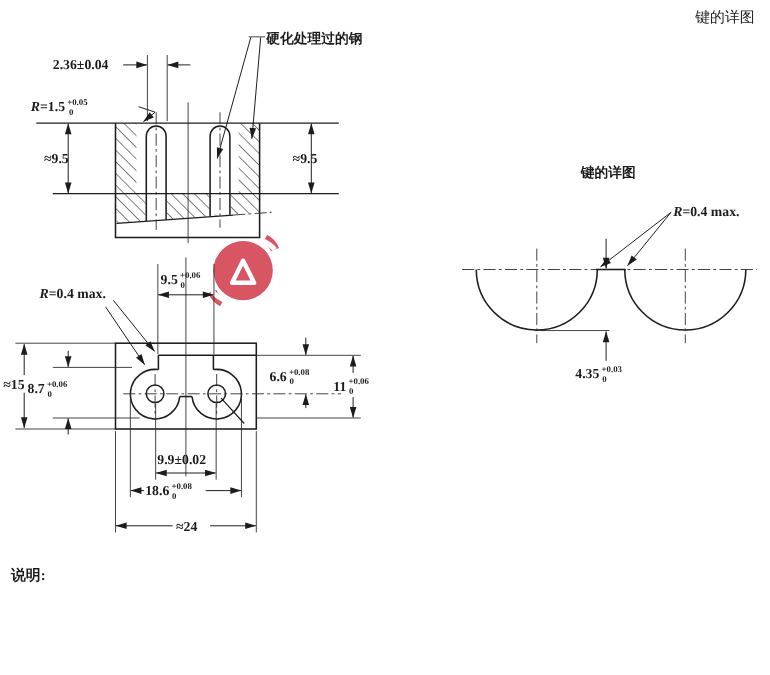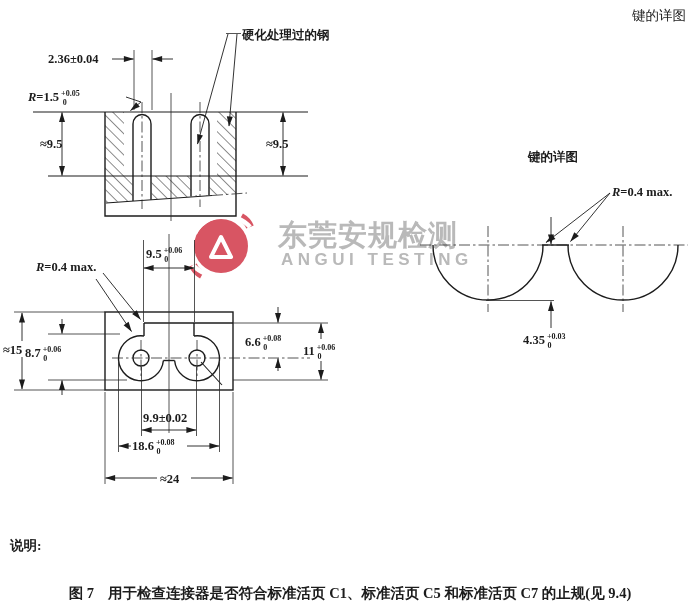--- a/index.html
+++ b/index.html
@@ -6,21 +6,21 @@
   #page{position:relative;width:700px;height:614px;background:#ffffff;overflow:hidden;
         font-family:"Liberation Serif","DejaVu Serif",serif;color:#1c1c1c;}
   #wm{position:absolute;left:0;top:0;width:700px;height:614px;z-index:1;}
   #wm .cn{position:absolute;left:278px;top:216px;font-size:29px;font-weight:700;
           letter-spacing:1px;color:#b9b9b9;font-family:"Liberation Sans","DejaVu Sans",sans-serif;}
   #wm .en{position:absolute;left:281px;top:250px;font-size:17px;font-weight:700;
           letter-spacing:4.5px;color:#b9b9b9;font-family:"Liberation Sans","DejaVu Sans",sans-serif;}
   #units{position:absolute;right:14px;top:7px;font-size:13.5px;z-index:3;}
   #draw{position:absolute;left:0;top:0;z-index:2;}
   .notes{position:absolute;left:10px;z-index:3;font-size:13.5px;}
-  #note-label{top:537px;font-weight:600;}
+  #note-label{top:514px;font-weight:600;}
   #note-line{top:559px;}
   #caption{position:absolute;left:0;top:584px;width:700px;text-align:center;
            font-size:14.5px;font-weight:700;z-index:3;}
   #caption .pfx{margin-right:14px;}
   
   .ln  {stroke:#1c1c1c;stroke-width:1.4;fill:none;}
   .md  {stroke:#1c1c1c;stroke-width:1.1;fill:none;}
   .thin{stroke:#2a2a2a;stroke-width:0.8;fill:none;}
   .cl  {stroke:#2a2a2a;stroke-width:0.8;fill:none;stroke-dasharray:11 3 2.5 3;}
   .dim {stroke:#1c1c1c;stroke-width:0.9;fill:none;marker-end:url(#ar);}
@@ -40,22 +40,20 @@
     <svg width="700" height="614">
       <g>
         <circle cx="221" cy="246" r="27" fill="#d85563"></circle>
         <path d="M250,227 a22,19 0 0 0 -9,-10" stroke="#d85563" stroke-width="8" fill="none"></path>
         <path d="M193,265 a22,19 0 0 0 9,10" stroke="#d85563" stroke-width="8" fill="none"></path>
         <path d="M195,233 A32,28 0 0 1 250,227" stroke="#ffffff" stroke-width="4.5" fill="none"></path>
         <path d="M248,259 A32,28 0 0 1 193,265" stroke="#ffffff" stroke-width="4.5" fill="none"></path>
         <path d="M211,257 L221,237 L231,257 Z" fill="none" stroke="#ffffff" stroke-width="4" stroke-linejoin="round"></path>
       </g>
     </svg>
-    <div class="cn">东莞安规检测</div>
-    <div class="en">ANGUI TESTING</div>
   </div>
 
   <div id="units">键的详图</div>
 
   <svg id="draw" width="700" height="614" viewBox="0 0 700 614">
     <defs>
       <marker id="ar" viewBox="0 0 10 8" refX="9.6" refY="4" markerWidth="11" markerHeight="8" markerUnits="userSpaceOnUse" orient="auto-start-reverse">
         <polygon points="0,1 10,4 0,7" fill="#1c1c1c"></polygon>
       </marker>
       <pattern id="hat" width="7.5" height="7.5" patternUnits="userSpaceOnUse" patternTransform="rotate(-45)">
@@ -188,15 +186,14 @@
       <line x1="610" y1="193" x2="570.5" y2="241.5" class="dim"></line>
 
       <line x1="486" y1="300.5" x2="554" y2="300.5" class="thin"></line>
       <line x1="551" y1="217" x2="551" y2="244" class="dim"></line>
       <line x1="551" y1="328" x2="551" y2="301.5" class="dim"></line>
       <text class="d" x="523" y="344"><tspan>4.35</tspan><tspan class="tol" dx="2" dy="-5.5">+0.03</tspan><tspan class="tol" dx="-18" dy="9">0</tspan></text>
     </g>
   </svg>
 
   <div class="notes" id="note-label">说明:</div>
-  <div id="caption"><span class="pfx">图 7</span><span>用于检查连接器是否符合标准活页 C1、标准活页 C5 和标准活页 C7 的止规(见 9.4)</span></div>
 
 </div>
 
 </body></html>

